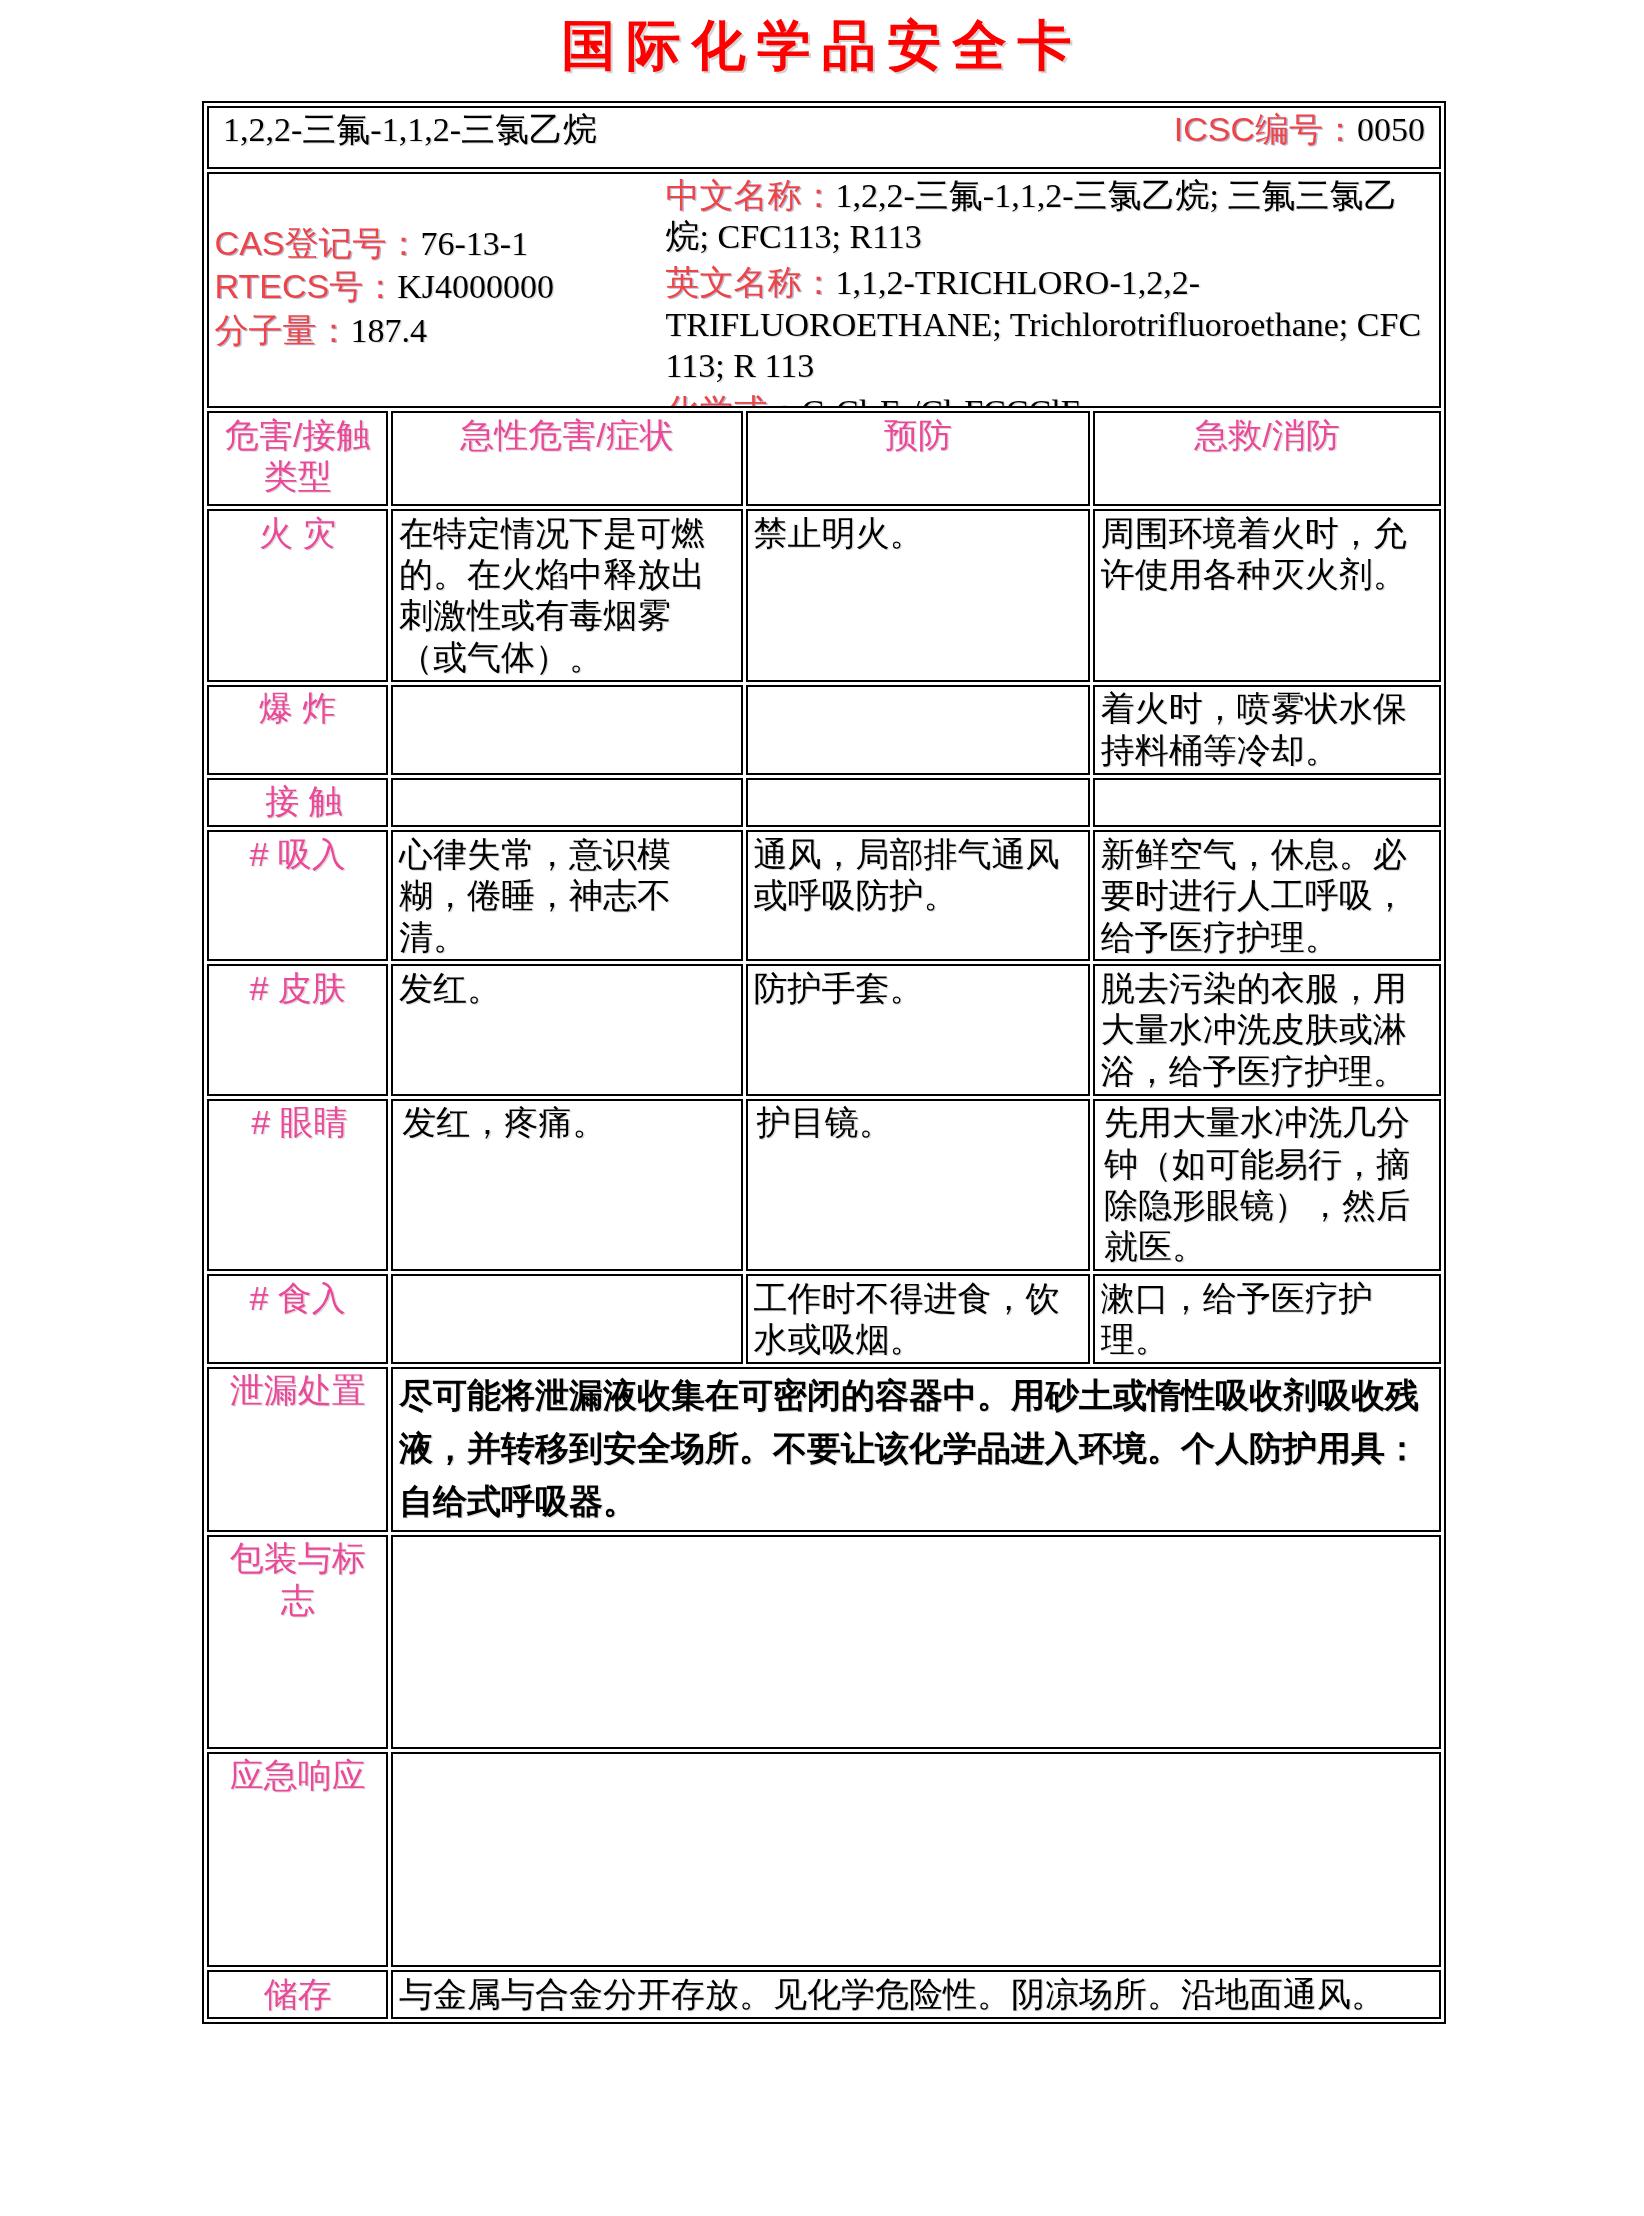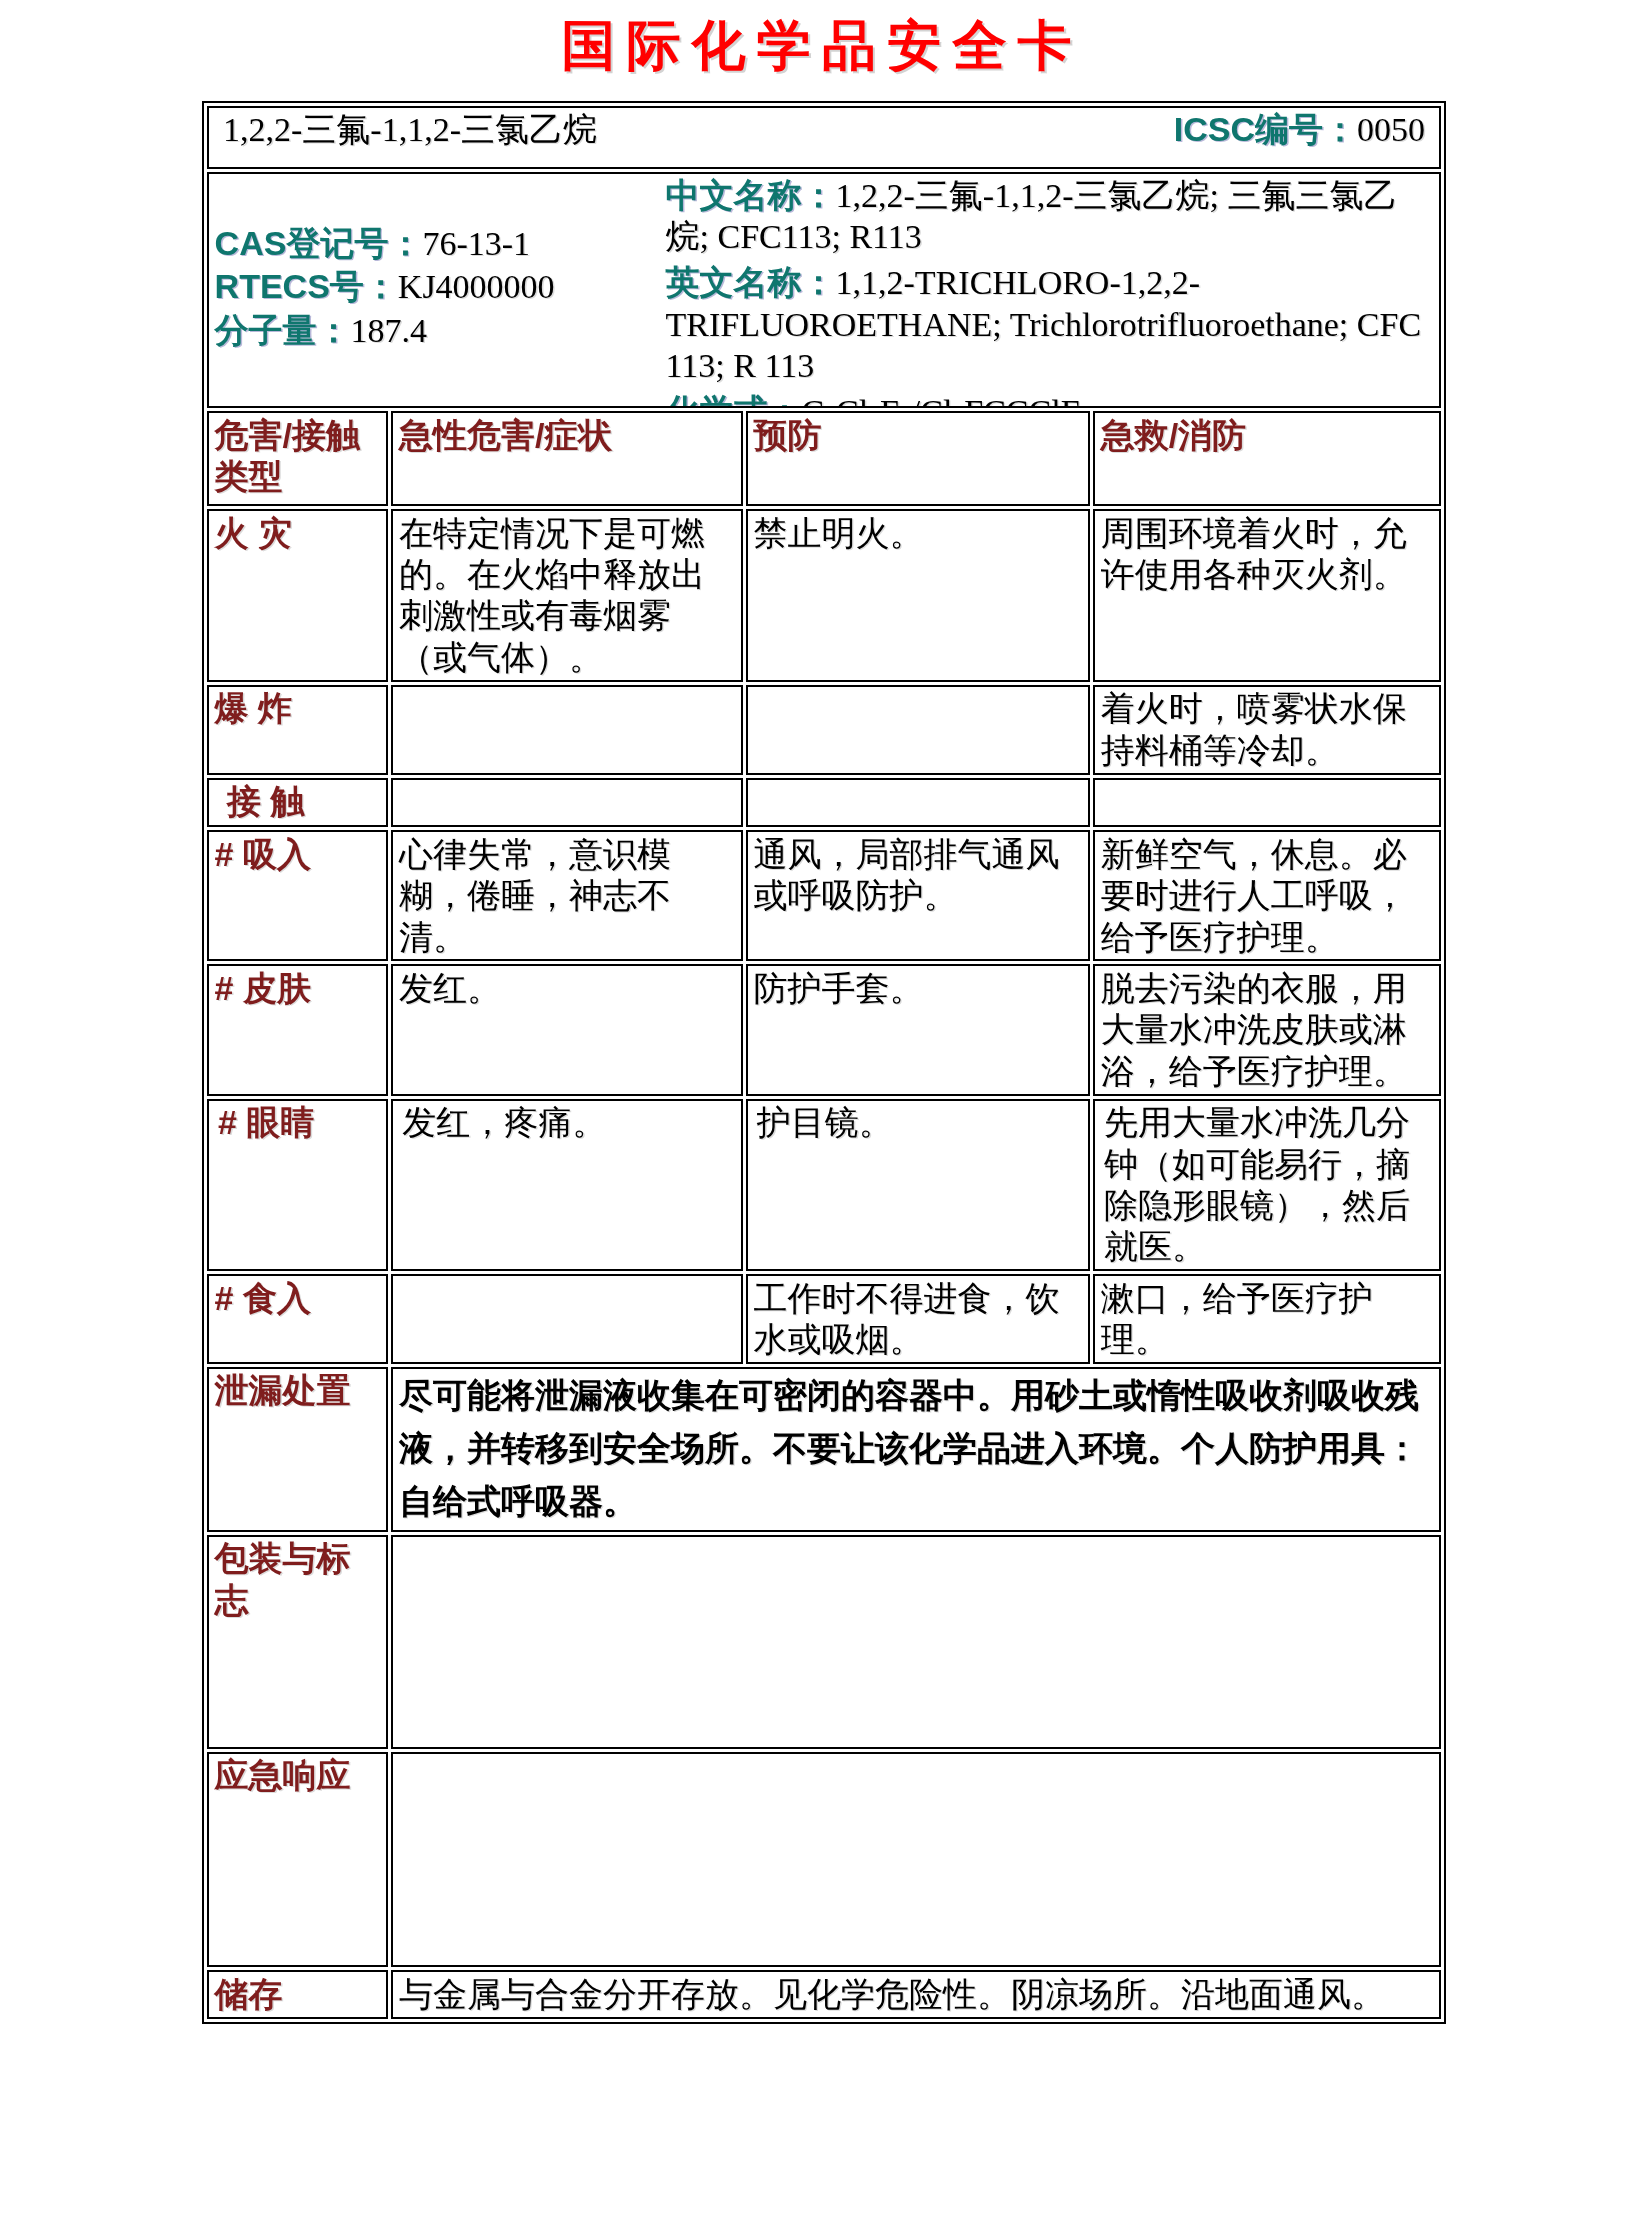--- a/index.html
+++ b/index.html
@@ -43,30 +43,30 @@
     padding:1.4px 5.6px;
     font-size:34px;
     line-height:1.22;
     vertical-align:top;
     text-shadow:1.4px 1.4px 0 rgba(90,90,90,0.22);
     overflow:hidden;
     word-break:break-word;
   }
 
   .blue-label{
-    color:#0f766e;
+    color:#ef4444;
     font-family:"Liberation Sans","DejaVu Sans",sans-serif;
-    font-weight:bold;
+    font-weight:normal;
     text-shadow:1.4px 1.4px 0 rgba(0,0,120,0.28);
   }
   .label-cell, .head-cell{
-    color:#7f1d1d;
+    color:#ec4899;
     font-family:"Liberation Sans","DejaVu Sans",sans-serif;
-    font-weight:bold;
-    text-align:left;
+    font-weight:normal;
+    text-align:center;
     vertical-align:middle;
     text-shadow:1.4px 1.4px 0 rgba(0,0,120,0.28);
   }
 
   
   tr.r-name td{height:56px;}
   tr.r-id   td{height:230px;}
   tr.r-head td{height:88px;}
   tr.hr0 td{height:151px;}
   tr.hr1 td{height:71px;}

